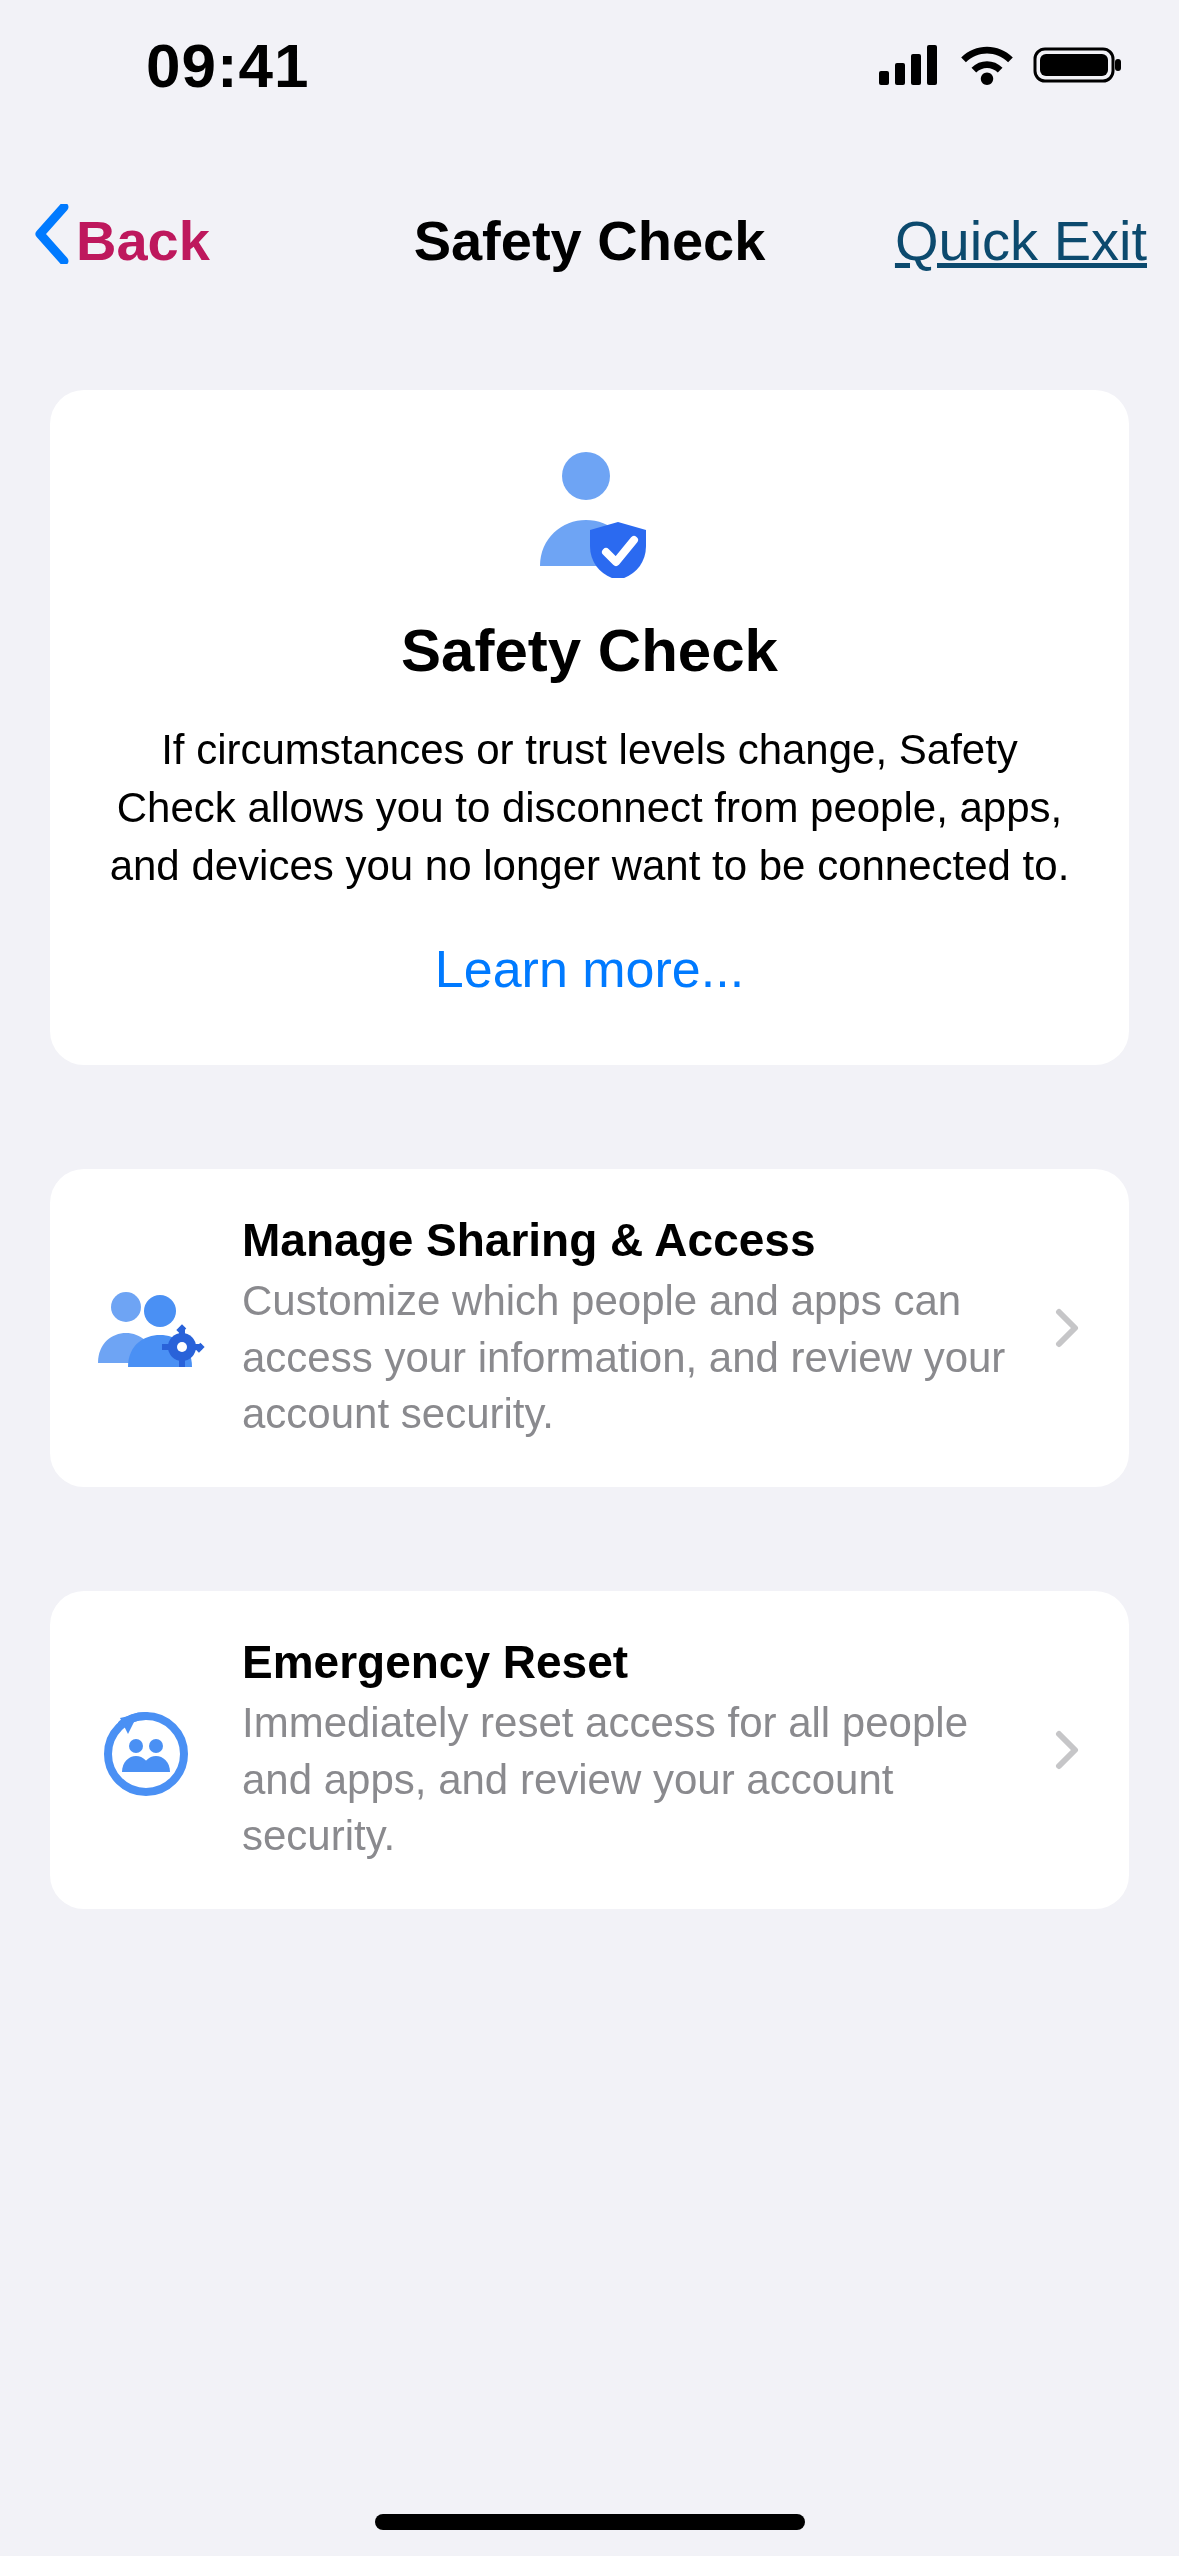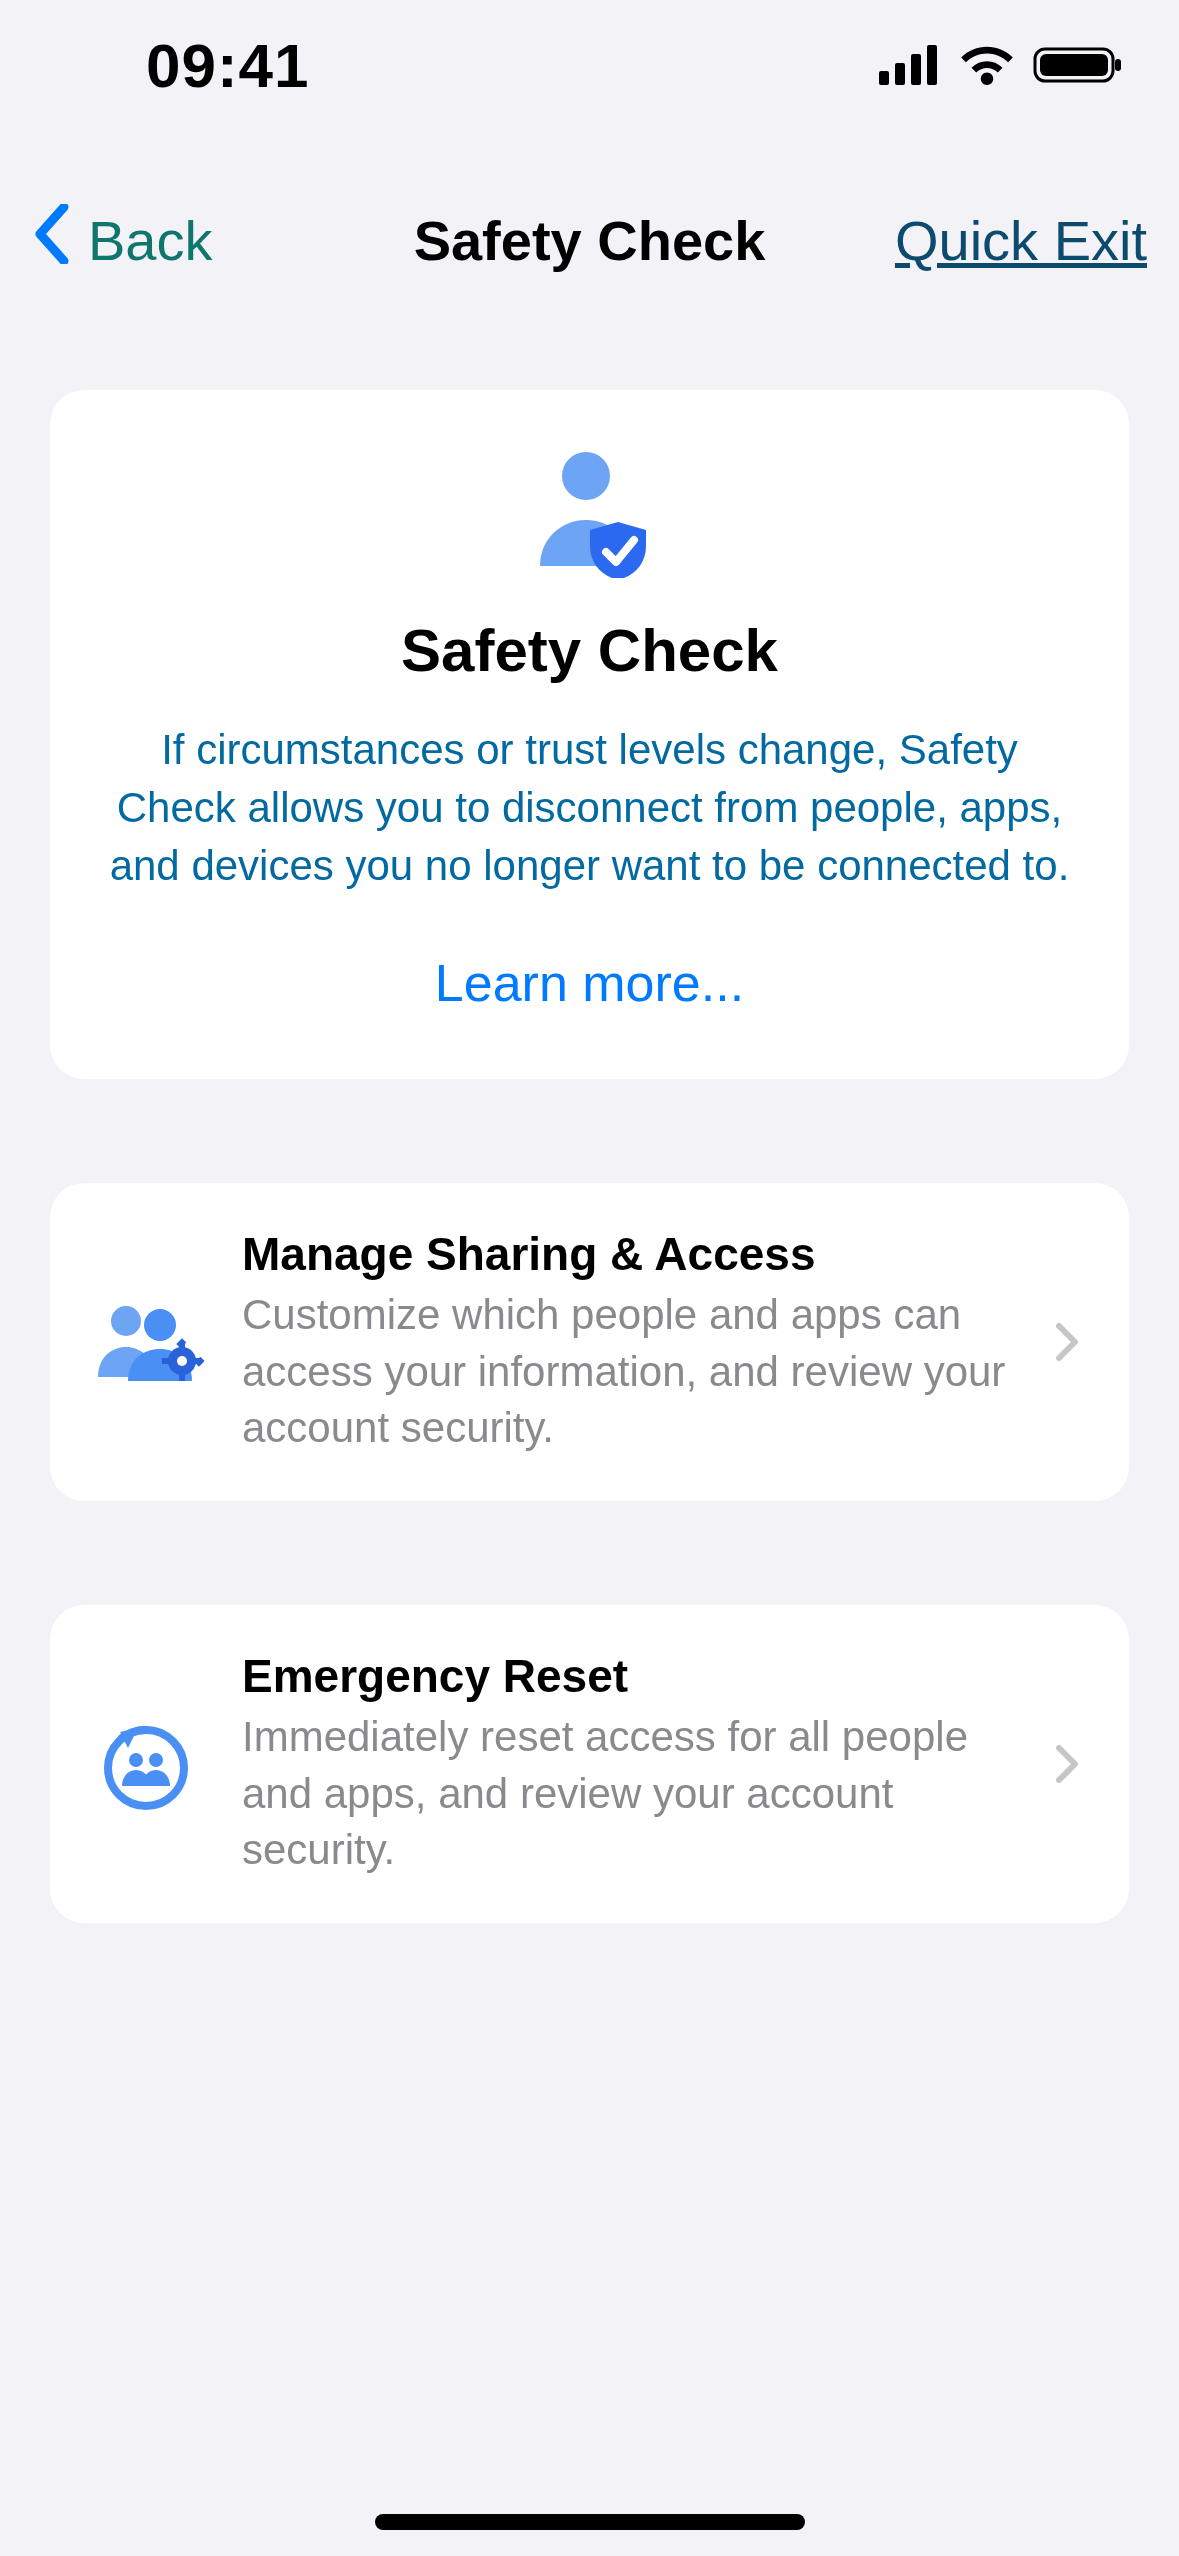--- a/index.html
+++ b/index.html
@@ -23,22 +23,22 @@
     }
     .status-right{display:flex;align-items:center;gap:18px;}
     .status-right svg{display:block;}
     
     .nav-bar{
       position:absolute;top:190px;left:0;right:0;height:100px;
       display:flex;align-items:center;justify-content:space-between;
       padding:0 32px;
     }
     .nav-back{
-      display:flex;align-items:center;gap:16px;
-      color:#0f766e;font-size:56px;font-weight:400;
+      display:flex;align-items:center;gap:4px;
+      color:#be185d;font-size:56px;font-weight:700;
       cursor:pointer;
     }
     .nav-back svg{width:40px;height:60px;}
     .nav-title{
       position:absolute;left:0;right:0;text-align:center;pointer-events:none;
       font-size:56px;font-weight:600;
     }
     .nav-quick-exit{
       color:#0c4a6e;font-size:56px;font-weight:400;cursor:pointer;text-decoration:underline;
     }
@@ -47,22 +47,22 @@
       position:absolute;top:390px;left:50px;right:50px;
     }
     .card{
       background:#fff;border-radius:34px;
     }
     
     .hero{padding:58px 48px 66px;text-align:center;}
     .hero-icon{margin:0 auto 34px;width:140px;}
     .hero-title{font-size:60px;font-weight:700;margin-bottom:36px;}
     .hero-body{
-      font-size:42px;line-height:1.38;font-weight:400;color:#0369a1;
-      margin-bottom:58px;
+      font-size:42px;line-height:1.38;font-weight:400;color:#000000;
+      margin-bottom:44px;
     }
     .hero-link{
       color:#007aff;font-size:52px;font-weight:400;cursor:pointer;
     }
     
     .row-card{
       margin-top:104px;
       padding:44px 40px 44px 36px;
       display:flex;align-items:center;gap:36px;
       cursor:pointer;

